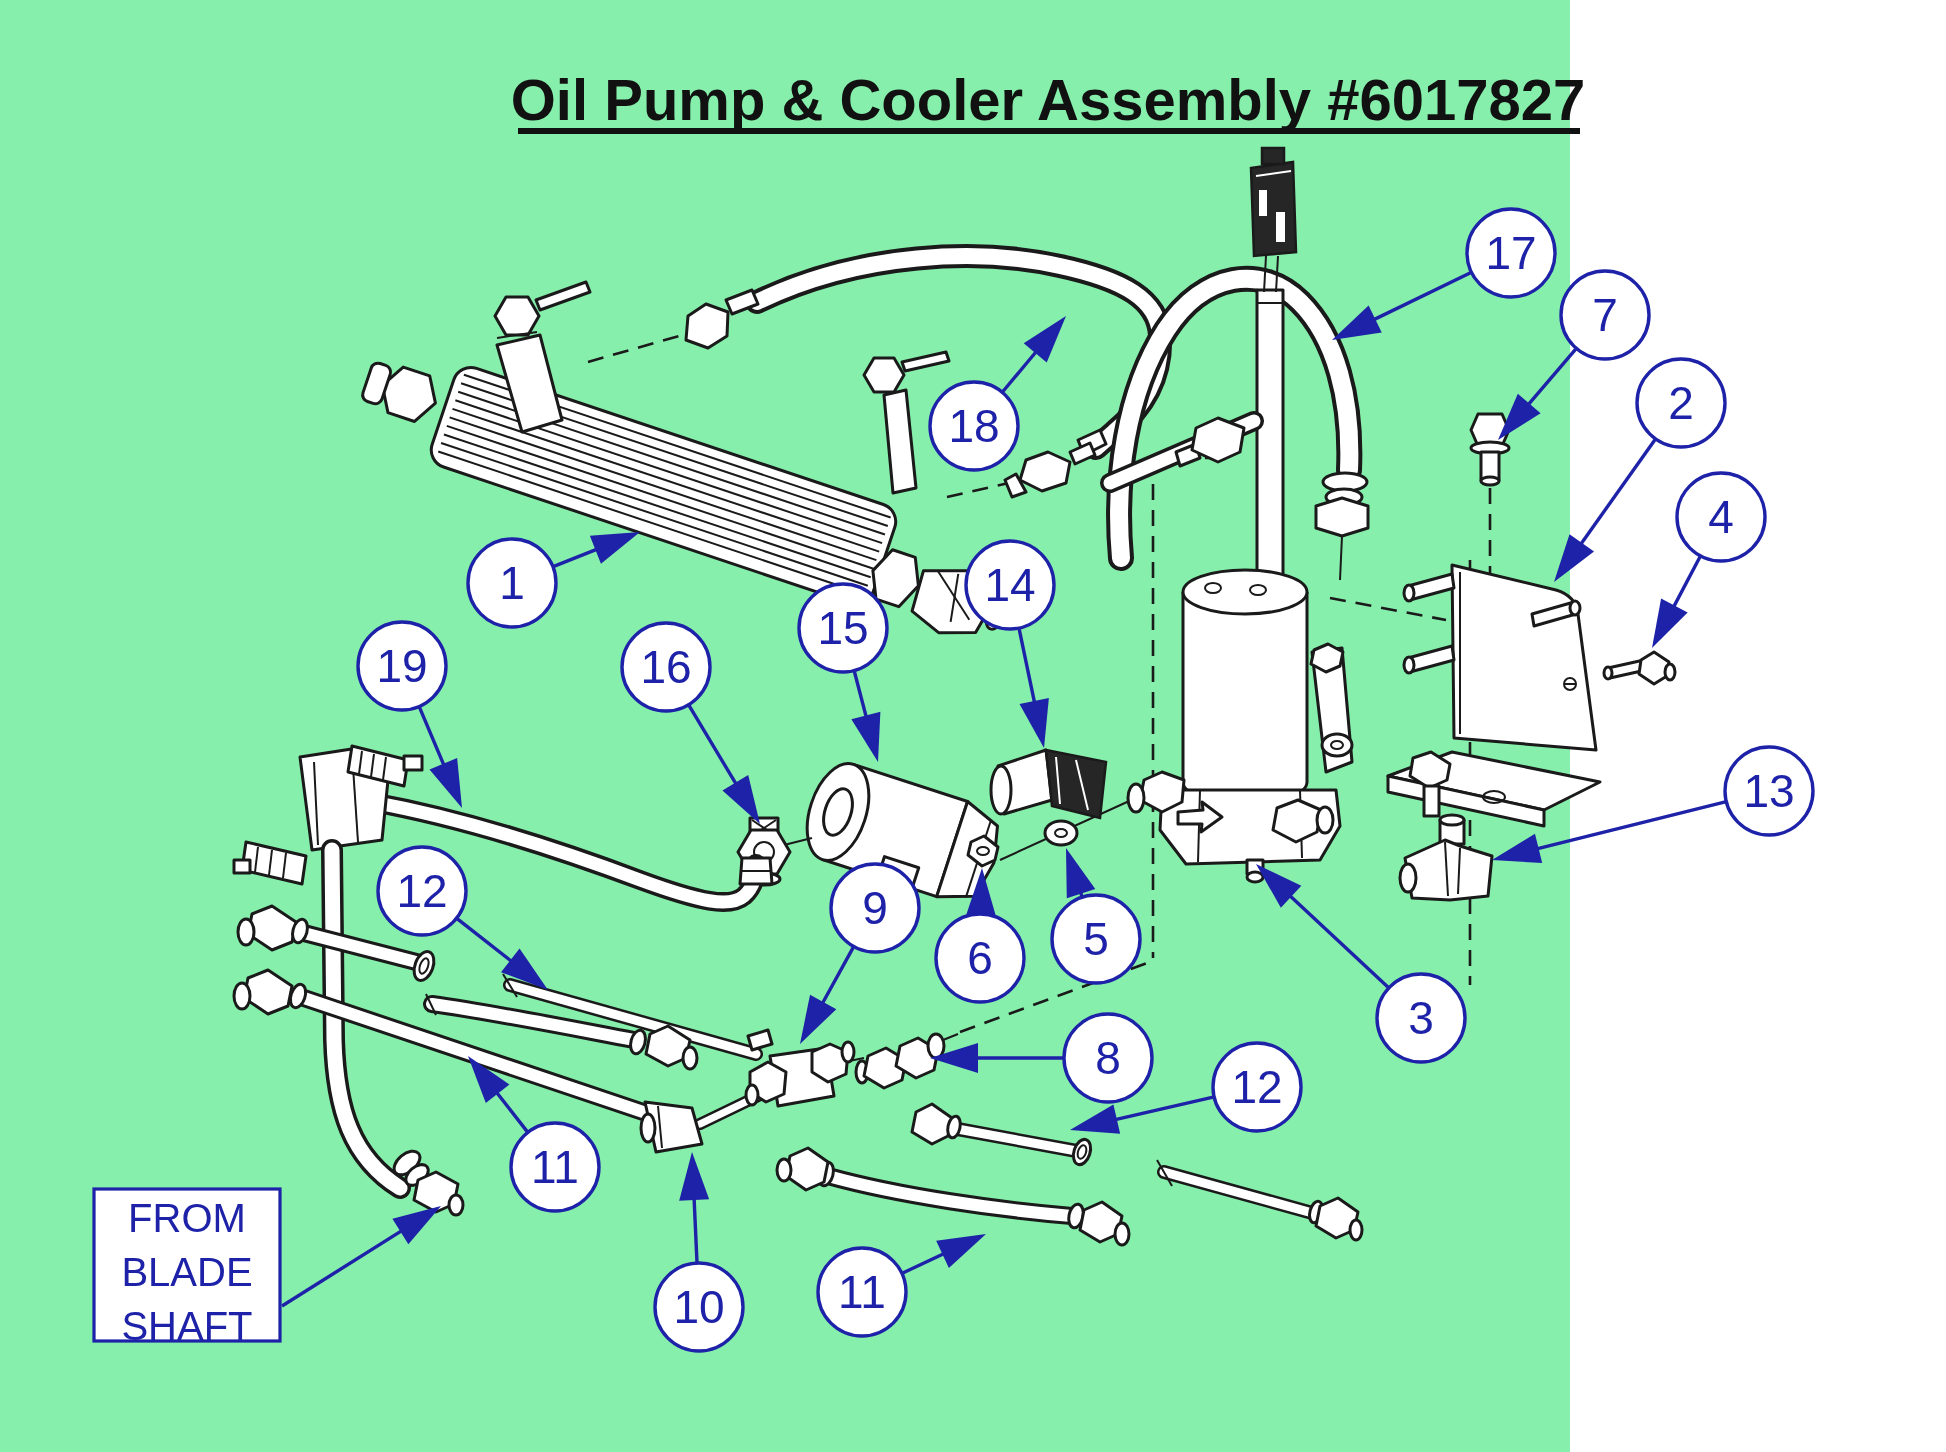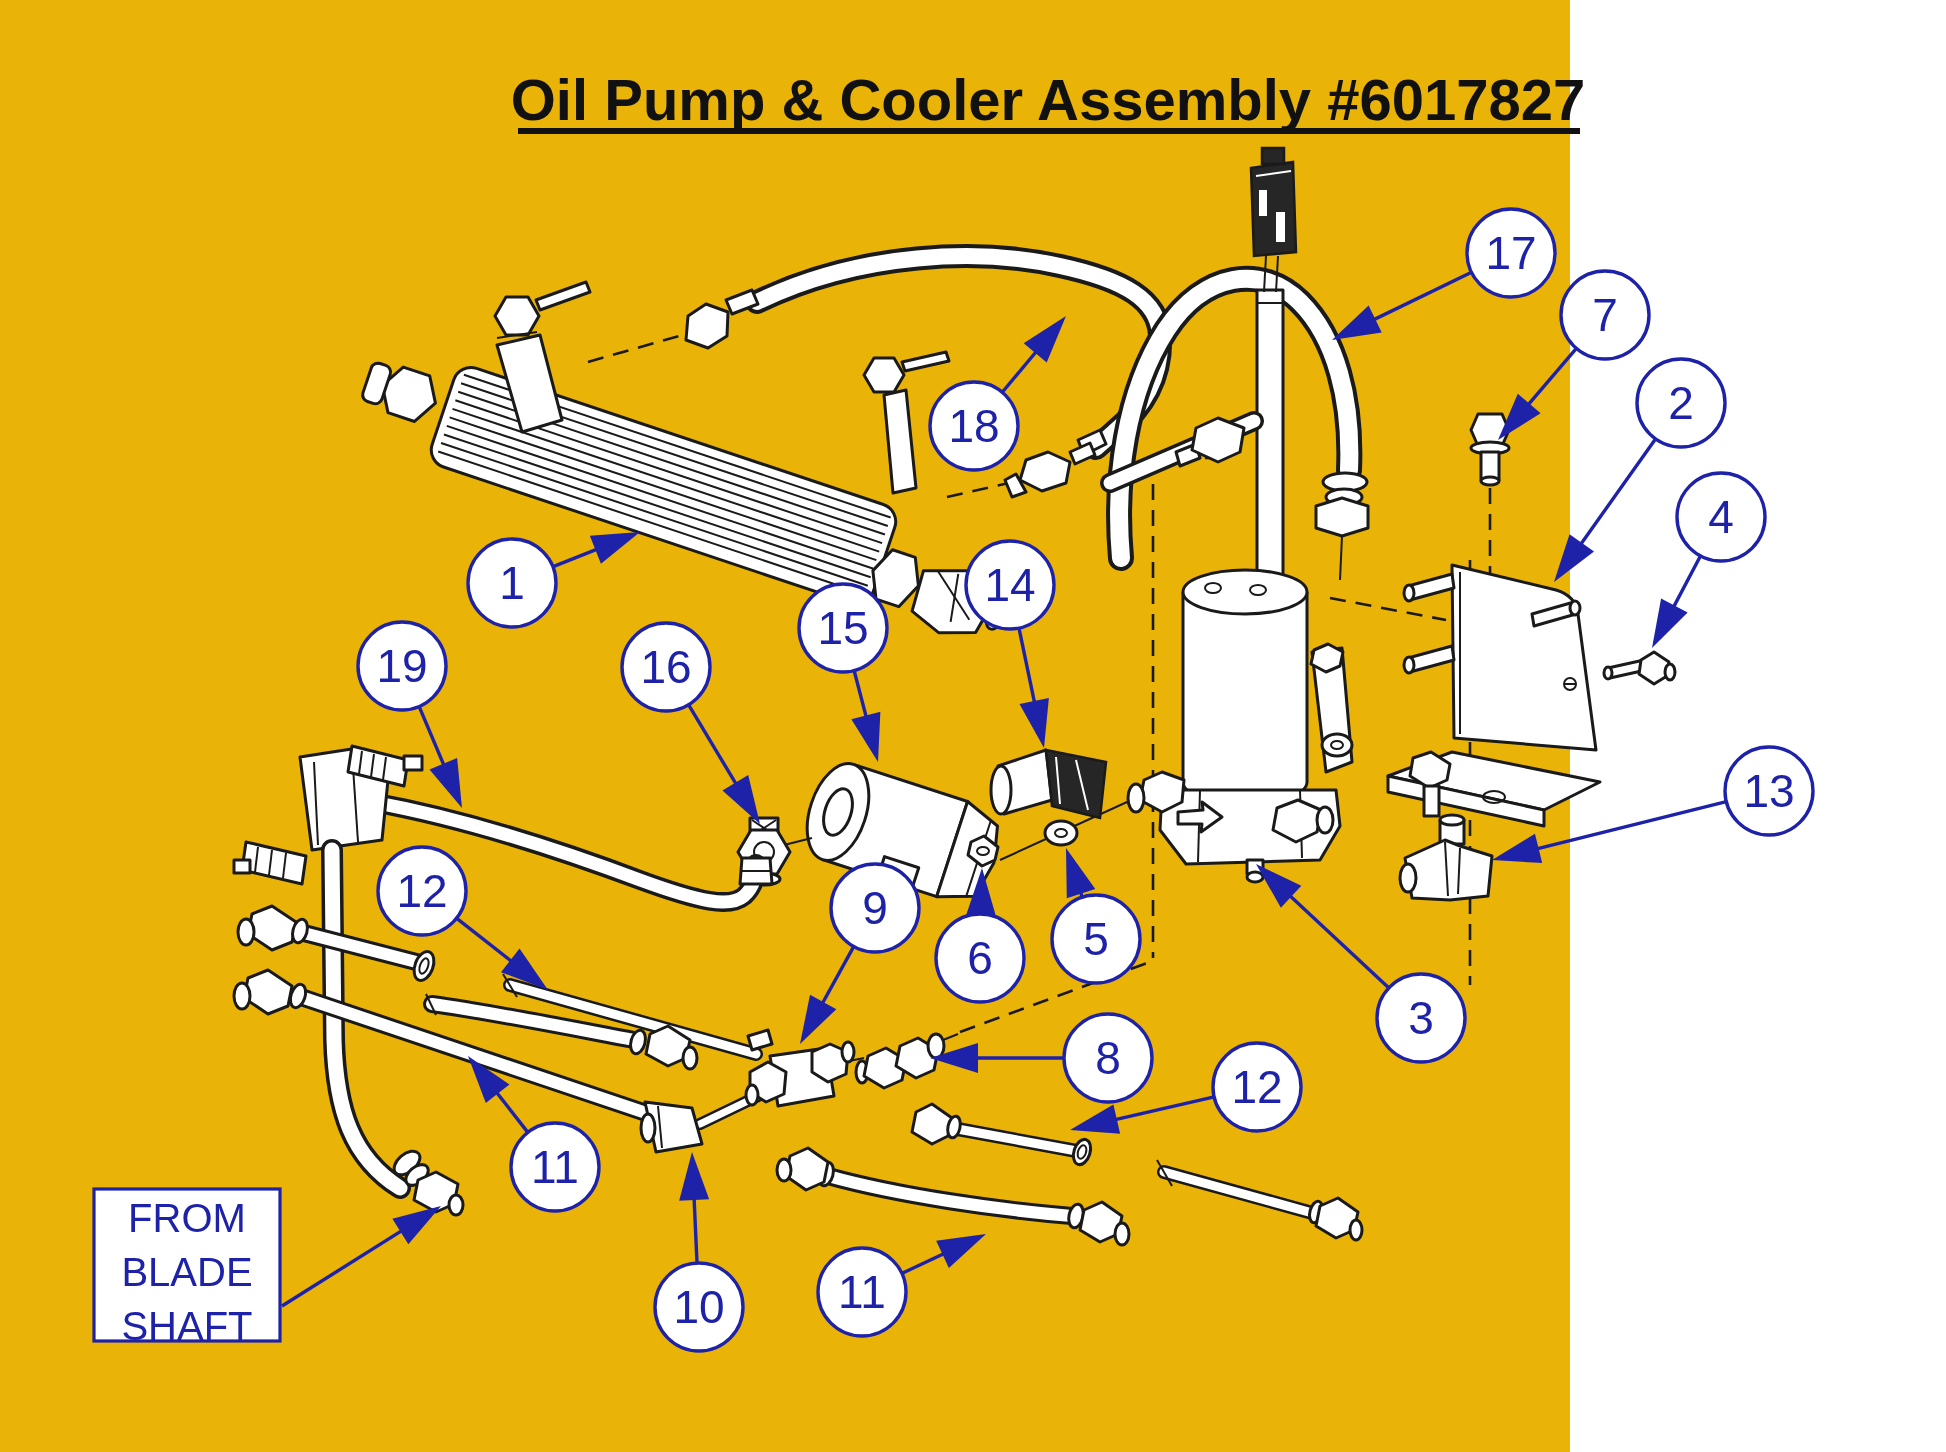--- a/index.html
+++ b/index.html
@@ -1,16 +1,16 @@
 <!DOCTYPE html>
 <html><head>
 <meta charset="utf-8">
 <style>
   html,body{margin:0;padding:0;background:#fff;}
-  #stage{position:relative;width:1570px;height:1452px;background:#eab308;font-family:"Liberation Sans",sans-serif;}
+  #stage{position:relative;width:1570px;height:1452px;background:#86efac;font-family:"Liberation Sans",sans-serif;}
   svg{display:block;}
   .wf{stroke:#1a1a1a;stroke-width:3;fill:#fff;stroke-linejoin:round;}
   .thin{stroke:#1a1a1a;stroke-width:2;fill:none;}
   .dash{stroke:#1a1a1a;stroke-width:2.6;fill:none;stroke-dasharray:16 10;}
   .ho{stroke:#1a1a1a;fill:none;stroke-linecap:round;}
   .hi{stroke:#fff;fill:none;stroke-linecap:round;}
   .dk{stroke:#1a1a1a;stroke-width:2.5;fill:#262626;}
   .dkl{stroke:#fff;stroke-width:2;fill:none;}
   .title-txt{font-weight:bold;font-size:58px;fill:#111;}
   .note-txt{font-size:40px;fill:#1d22a8;}

